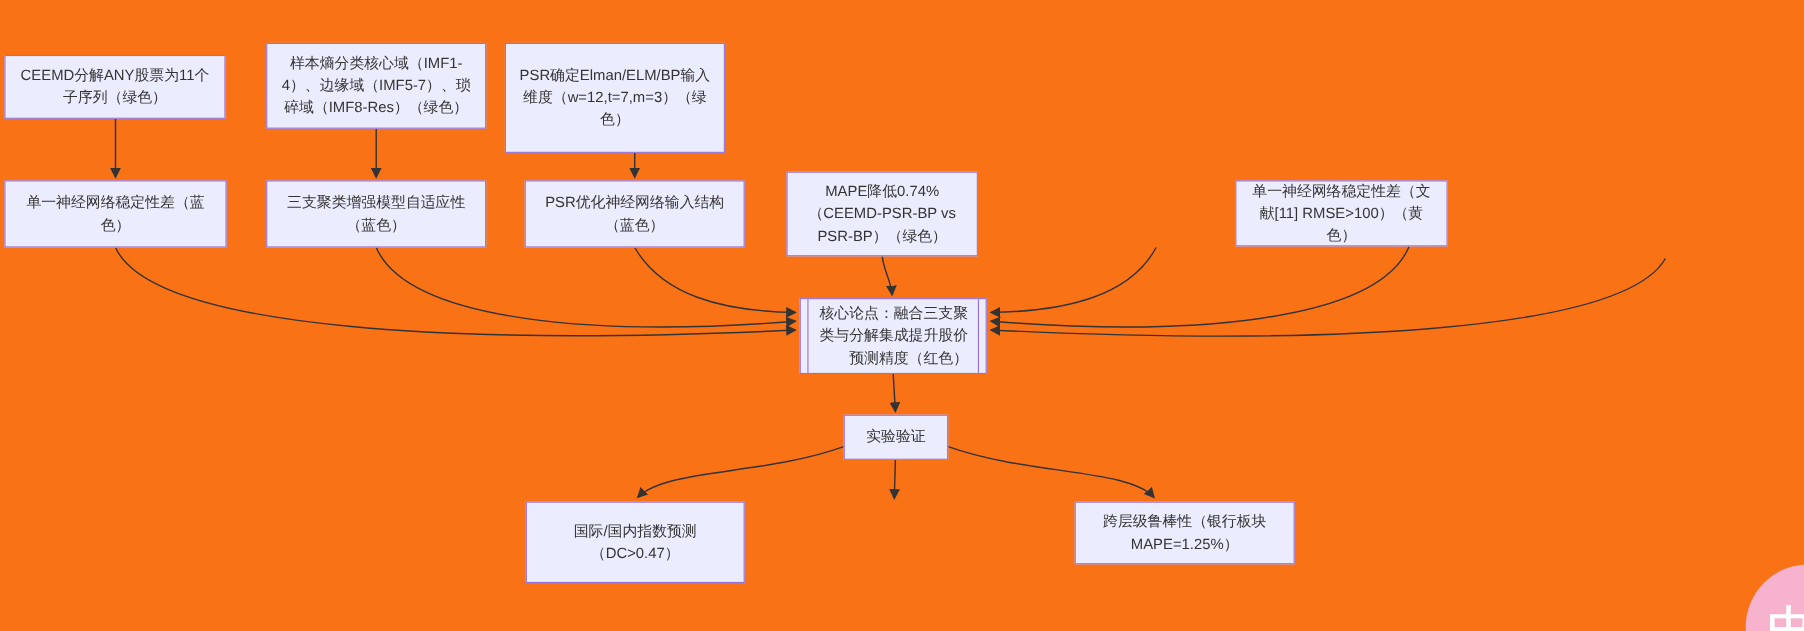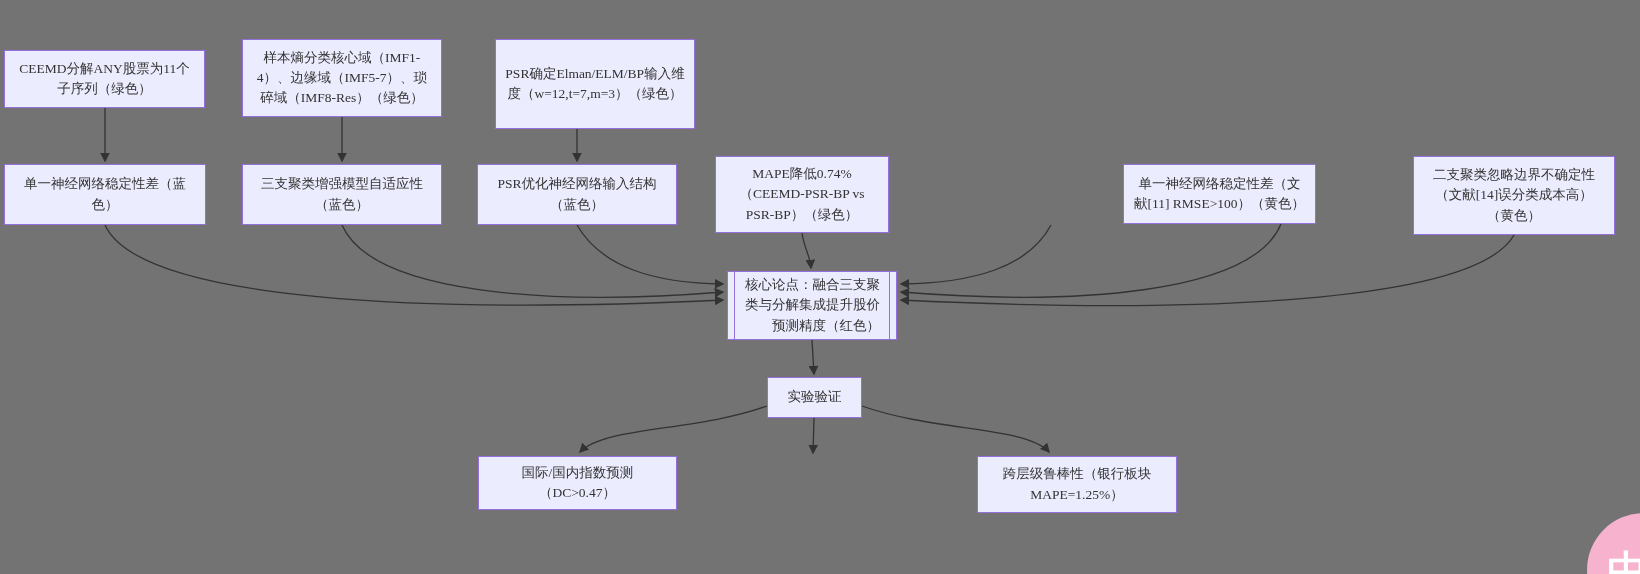--- a/index.html
+++ b/index.html
@@ -1,18 +1,18 @@
 <!DOCTYPE html>
 <html><head>
 <meta charset="utf-8">
 <style>
   html,body{margin:0;padding:0;background:#fff;}
   .stage{
-    position:relative;width:1640px;height:574px;overflow:hidden;background:#737373;
-    font-family:Liberation Serif, serif;color:#333;
+    position:relative;width:1640px;height:574px;overflow:hidden;background:#f97316;
+    font-family:Liberation Sans, sans-serif;color:#333;
   }
   .edges{position:absolute;left:0;top:0;width:1640px;height:574px;}
   .node{
     position:absolute;box-sizing:border-box;
     background:#ECECFF;border:1px solid #9370DB;
     display:flex;align-items:center;justify-content:center;text-align:center;
     font-size:13.5px;line-height:1.5;padding:4px 9px;color:#333;
   }
   .node span{display:block;}
   .subroutine{padding:4px 16px;text-align:right;}
@@ -56,52 +56,49 @@
       <path d="M862,406 C935,432 1026,426 1049,452" marker-end="url(#arrowhead)"></path>
     </g>
   </svg>
 
   <div class="node" style="left:4px;top:50px;width:201px;height:58px">
     <span>CEEMD分解ANY股票为11个子序列（绿色）</span>
   </div>
   <div class="node" style="left:242px;top:39px;width:200px;height:78px">
     <span>样本熵分类核心域（IMF1-4）、边缘域（IMF5-7）、琐碎域（IMF8-Res）（绿色）</span>
   </div>
-  <div class="node" style="left:495px;top:39px;width:200px;height:90px">
+  <div class="node" style="left:459px;top:39px;width:200px;height:100px">
     <span>PSR确定Elman/ELM/BP输入维度（w=12,t=7,m=3）（绿色）</span>
   </div>
 
   <div class="node" style="left:4px;top:164px;width:202px;height:61px">
     <span>单一神经网络稳定性差（蓝色）</span>
   </div>
   <div class="node" style="left:242px;top:164px;width:200px;height:61px">
     <span>三支聚类增强模型自适应性（蓝色）</span>
   </div>
   <div class="node" style="left:477px;top:164px;width:200px;height:61px">
     <span>PSR优化神经网络输入结构（蓝色）</span>
   </div>
   <div class="node" style="left:715px;top:156px;width:174px;height:77px">
     <span>MAPE降低0.74%（CEEMD-PSR-BP vs PSR-BP）（绿色）</span>
   </div>
   <div class="node" style="left:1123px;top:164px;width:193px;height:60px">
     <span>单一神经网络稳定性差（文献[11] RMSE&gt;100）（黄色）</span>
   </div>
-  <div class="node" style="left:1413px;top:156px;width:202px;height:79px">
-    <span>二支聚类忽略边界不确定性（文献[14]误分类成本高）（黄色）</span>
-  </div>
 
   <div class="node subroutine" style="left:727px;top:271px;width:170px;height:69px">
     <span>核心论点：融合三支聚类与分解集成提升股价预测精度（红色）</span>
   </div>
 
   <div class="node" style="left:767px;top:377px;width:95px;height:41px">
     <span>实验验证</span>
   </div>
 
-  <div class="node" style="left:478px;top:456px;width:199px;height:54px">
+  <div class="node" style="left:478px;top:456px;width:199px;height:74px">
     <span>国际/国内指数预测（DC&gt;0.47）</span>
   </div>
   <div class="node" style="left:977px;top:456px;width:200px;height:57px">
     <span>跨层级鲁棒性（银行板块 MAPE=1.25%）</span>
   </div>
 
   <div class="translate-fab">
     <span>中A</span>
   </div>
 

